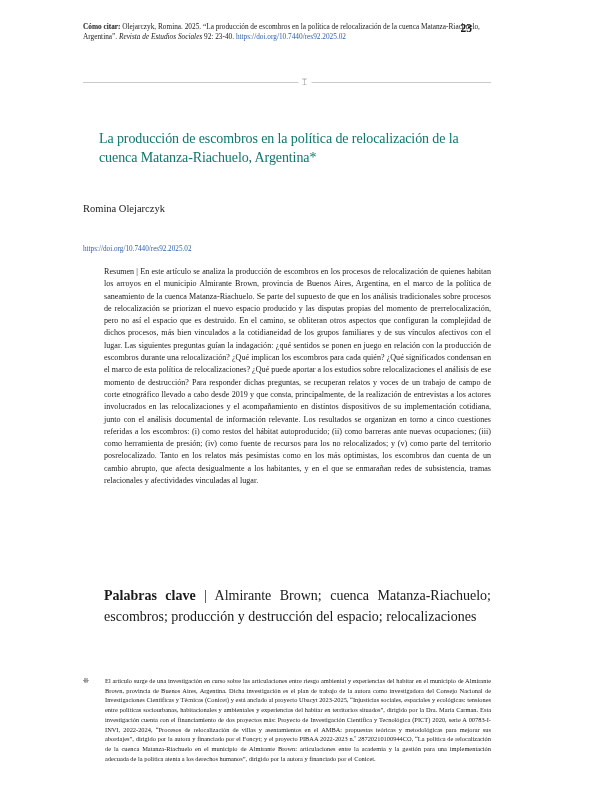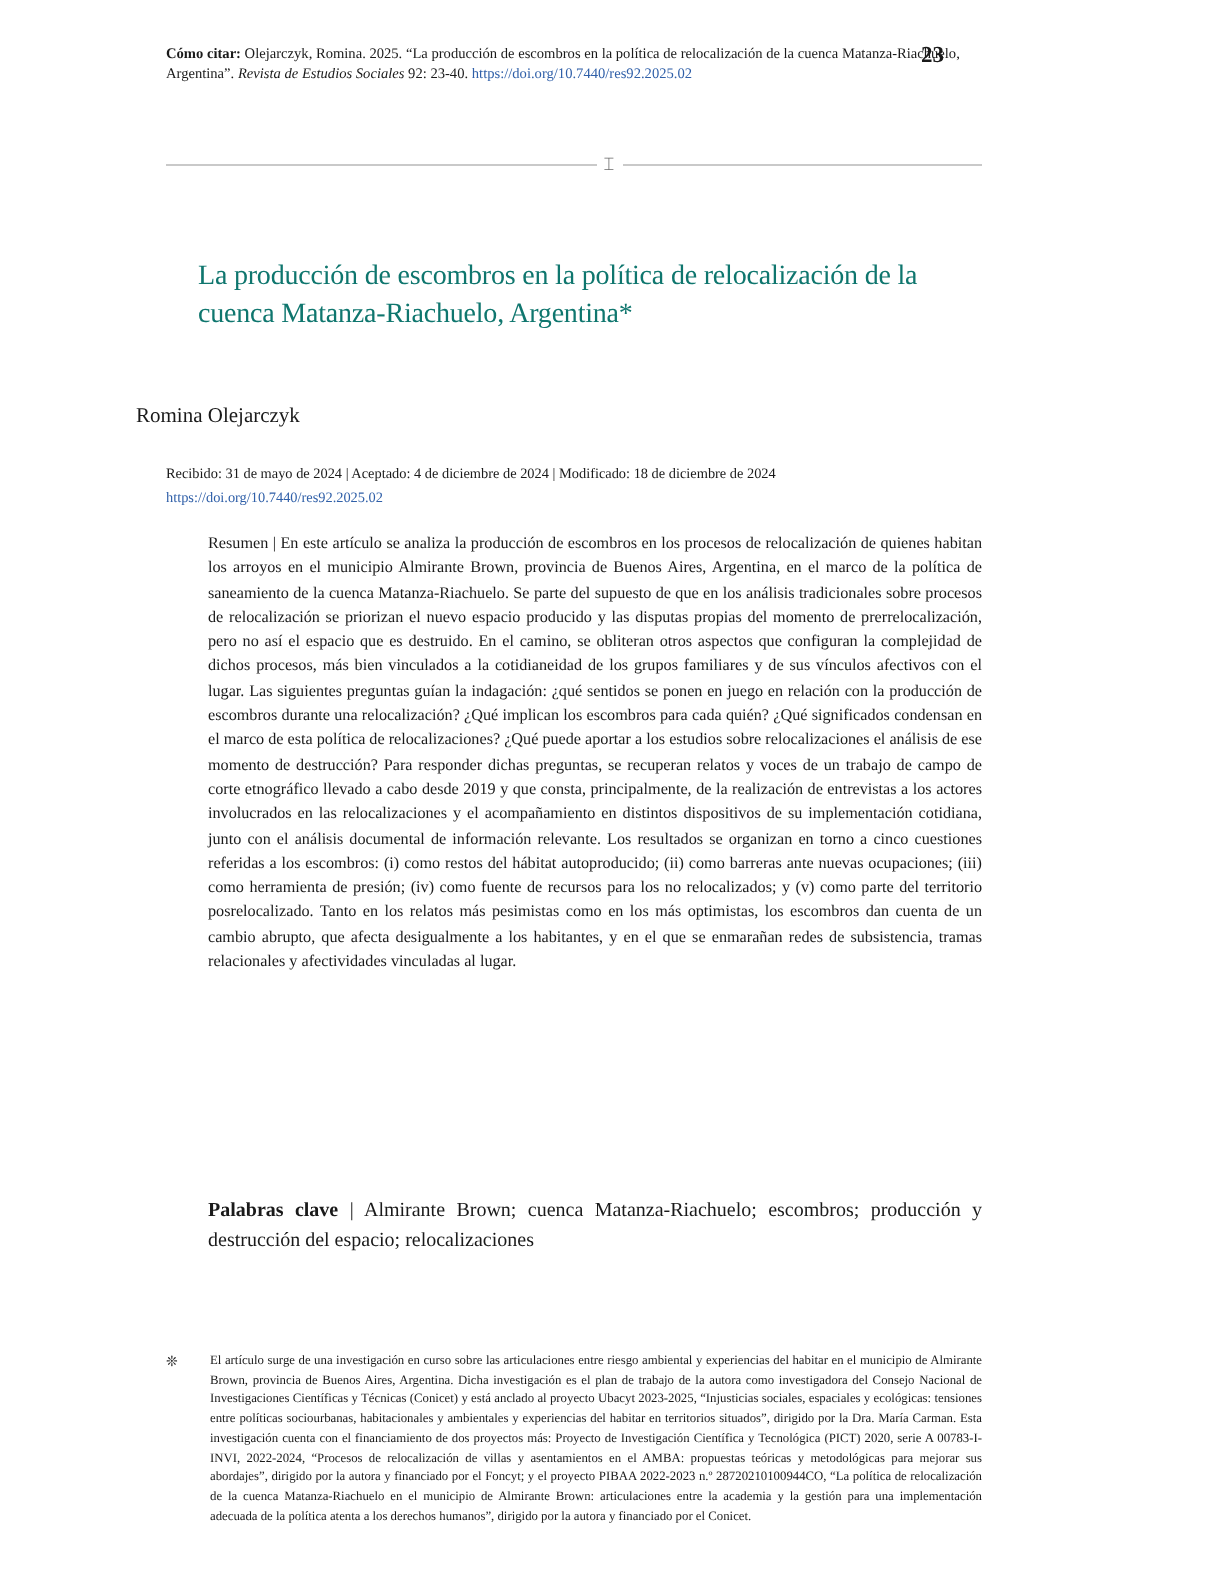--- a/index.html
+++ b/index.html
@@ -94,21 +94,21 @@
     line-height: 1.38;
     font-weight: normal;
     color: #0f766e;
     margin: 16px;
     letter-spacing: -0.1px;
   }
 
   
   .author {
     position: absolute;
-    left: 68px;
+    left: 83px;
     top: 203px;
     font-size: 10.5px;
     color: #1a1a1a;
   }
 
   
   .dates {
     position: absolute;
     left: 83px;
     top: 232px;
@@ -128,23 +128,23 @@
     line-height: 1.52;
     text-align: justify;
     color: #1a1a1a;
   }
   .abstract .lead {
     font-weight: normal;
   }
   .keywords {
     position: absolute;
     left: 104px;
-    top: 598px;
+    top: 585px;
     width: 387px;
-    font-size: 10px;
+    font-size: 14px;
     line-height: 1.52;
     text-align: justify;
     color: #1a1a1a;
   }
   .keywords .lead {
     font-weight: bold;
   }
 
   
   .footnote {
@@ -185,21 +185,21 @@
   <div class="divider">
     <div class="rule"></div>
     <div class="mark">⌶</div>
   </div>
 
   <h1 class="title">La producción de escombros en la política de relocalización de la cuenca Matanza-Riachuelo, Argentina*</h1>
 
   <div class="author">Romina Olejarczyk</div>
 
   <div class="dates">
-    <span>Recibido: 31 de mayo de 2024 | Aceptado: 4 de diciembre de 2024 | Modificado: 18 de diciembre de 2024</span><br>
+    <br>
     <a href="#" class="doi-link">https://doi.org/10.7440/res92.2025.02</a>
   </div>
 
   <div class="abstract">
     <span class="lead">Resumen</span><span> | </span><span>En este artículo se analiza la producción de escombros en los procesos de relocalización de quienes habitan los arroyos en el municipio Almirante Brown, provincia de Buenos Aires, Argentina, en el marco de la política de saneamiento de la cuenca Matanza-Riachuelo. Se parte del supuesto de que en los análisis tradicionales sobre procesos de relocalización se priorizan el nuevo espacio producido y las disputas propias del momento de prerrelocalización, pero no así el espacio que es destruido. En el camino, se obliteran otros aspectos que configuran la complejidad de dichos procesos, más bien vinculados a la cotidianeidad de los grupos familiares y de sus vínculos afectivos con el lugar. Las siguientes preguntas guían la indagación: ¿qué sentidos se ponen en juego en relación con la producción de escombros durante una relocalización? ¿Qué implican los escombros para cada quién? ¿Qué significados condensan en el marco de esta política de relocalizaciones? ¿Qué puede aportar a los estudios sobre relocalizaciones el análisis de ese momento de destrucción? Para responder dichas preguntas, se recuperan relatos y voces de un trabajo de campo de corte etnográfico llevado a cabo desde 2019 y que consta, principalmente, de la realización de entrevistas a los actores involucrados en las relocalizaciones y el acompañamiento en distintos dispositivos de su implementación cotidiana, junto con el análisis documental de información relevante. Los resultados se organizan en torno a cinco cuestiones referidas a los escombros: (i) como restos del hábitat autoproducido; (ii) como barreras ante nuevas ocupaciones; (iii) como herramienta de presión; (iv) como fuente de recursos para los no relocalizados; y (v) como parte del territorio posrelocalizado. Tanto en los relatos más pesimistas como en los más optimistas, los escombros dan cuenta de un cambio abrupto, que afecta desigualmente a los habitantes, y en el que se enmarañan redes de subsistencia, tramas relacionales y afectividades vinculadas al lugar.</span>
   </div>
 
   <div class="keywords">
     <span class="lead">Palabras clave</span><span> | </span><span>Almirante Brown; cuenca Matanza-Riachuelo; escombros; producción y destrucción del espacio; relocalizaciones</span>
   </div>

